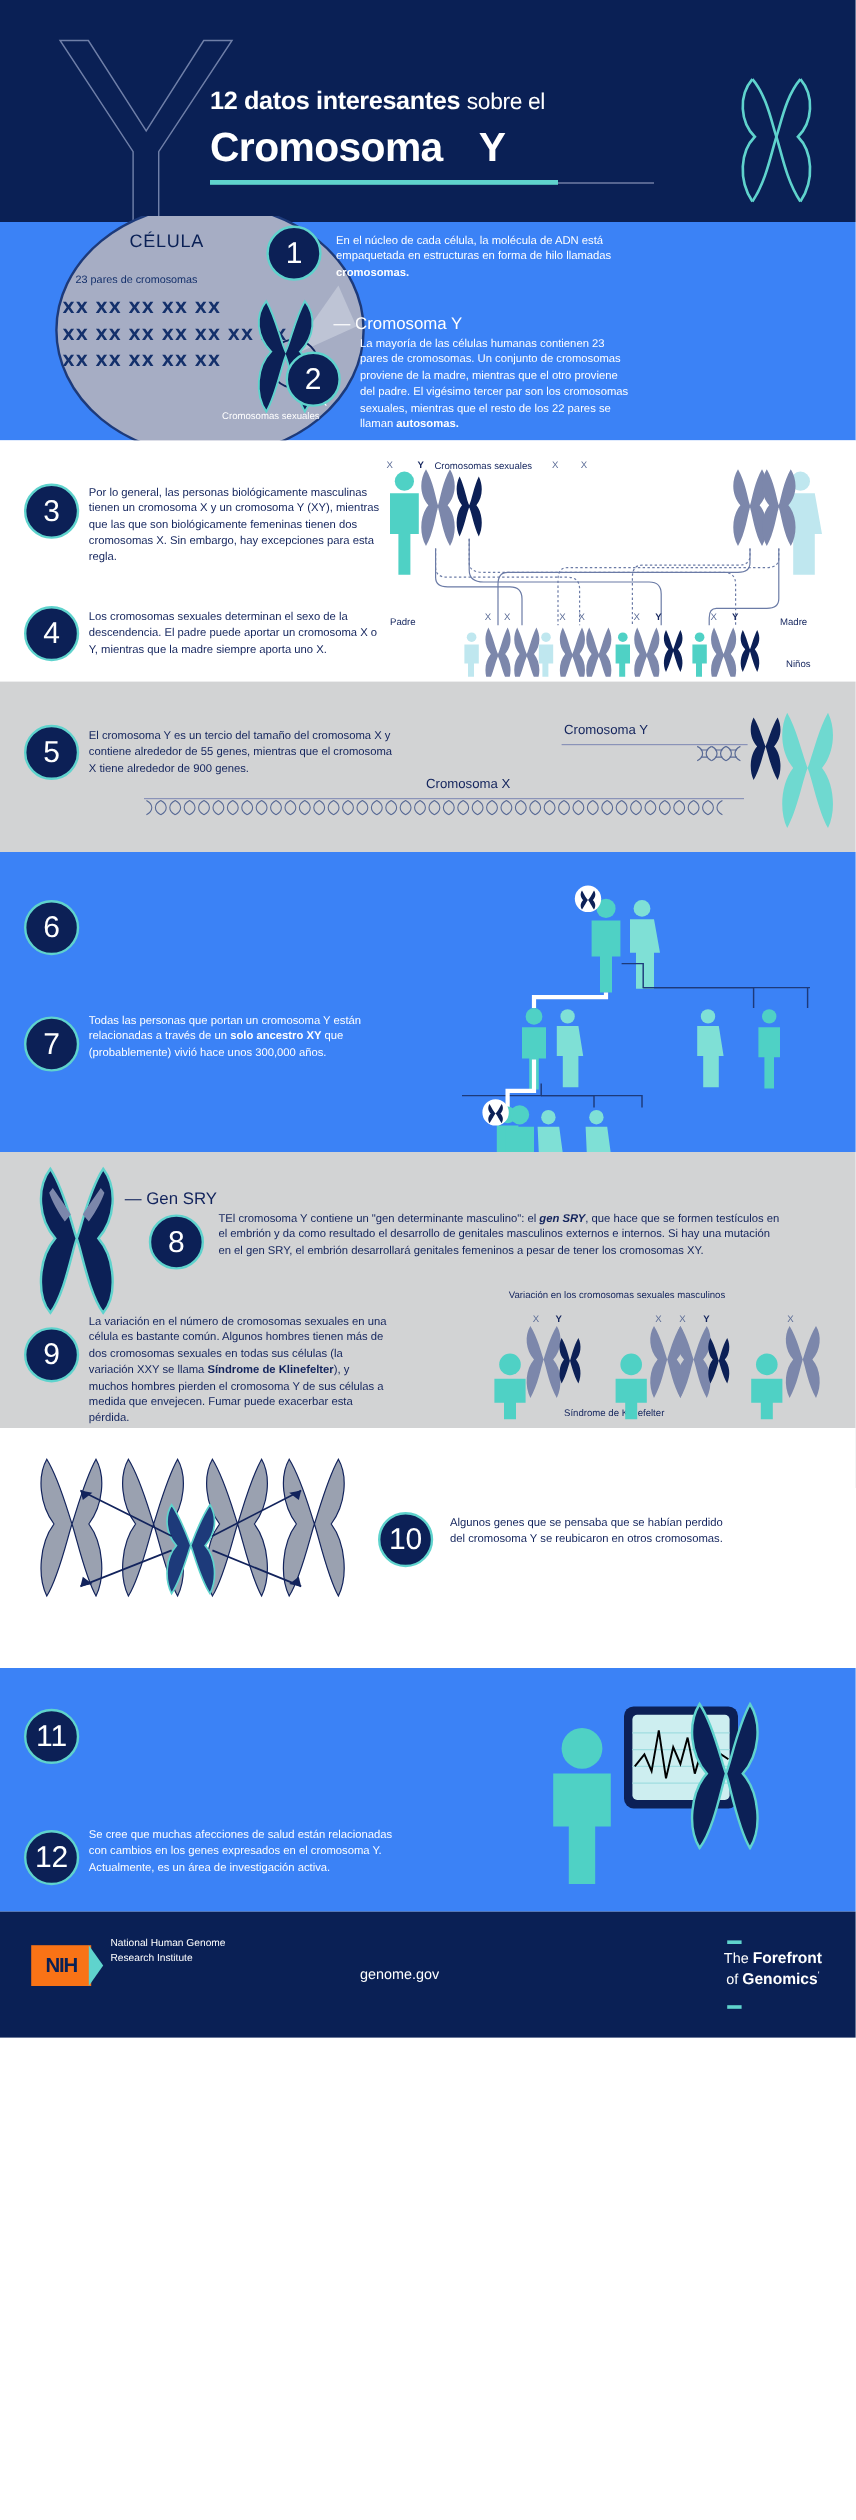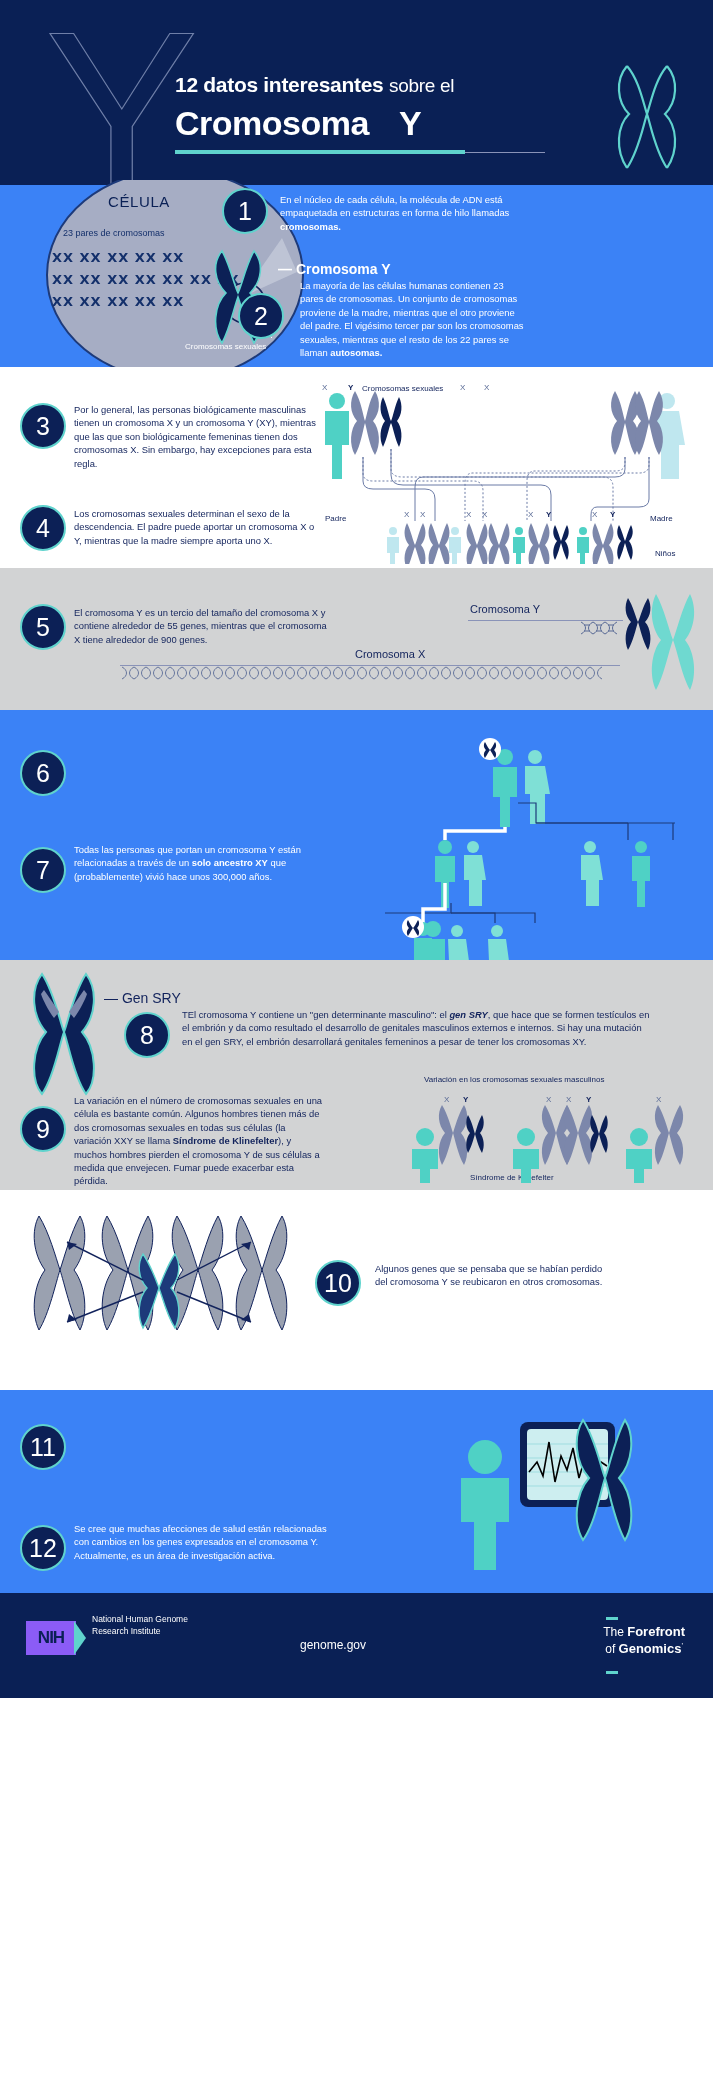--- a/index.html
+++ b/index.html
@@ -73,21 +73,21 @@
   }
   .fnum.md { width: 46px; height: 46px; font-size: 25px; }
   .ftext { position: absolute; font-size: 9.4px; line-height: 13.4px; }
   .ftext.on-slate { color: #ffffff; }
   .ftext.on-white { color: #12235c; }
   .ftext.on-gray  { color: #12235c; }
   .ftext b { font-weight: 700; }
   .ftext i { font-style: italic; }
 
   .lead-label {
-    position: absolute; color: #fff; font-weight: 700; font-size: 14px;
+    position: absolute; color: #fff; font-weight: 400; font-size: 14px;
   }
 
   
   #sec2 { top: 367px; height: 201px; }
   
   #sec3 { top: 568px; height: 142px; }
   
   #sec4 { top: 710px; height: 250px; }
   
   #sec5 { top: 960px; height: 280px; }
@@ -99,21 +99,21 @@
   #footer { top: 1593px; height: 105px; }
 
   .tiny { font-size: 7.5px; }
   .axis-label { position: absolute; font-size: 8px; color: #12235c; }
 
   .hline { position: absolute; background: #8a93b8; height: 1px; }
 
   
   .nih-box {
     position: absolute; left: 26px; top: 28px; width: 50px; height: 34px;
-    background: #8b5cf6; display: flex; align-items: center; justify-content: center;
+    background: #f97316; display: flex; align-items: center; justify-content: center;
   }
   .nih-box span { color: #0a2055; font-weight: 700; font-size: 17px; letter-spacing: -1px;}
   .nih-arrow {
     position: absolute; left: 74px; top: 28px; width: 0; height: 0;
     border-top: 17px solid transparent; border-bottom: 17px solid transparent;
     border-left: 12px solid #5fd3cd;
   }
   .nih-txt { position: absolute; left: 92px; top: 20px; color: #fff; font-size: 8.5px;
              font-weight: 400; line-height: 12px; }
   .genome { position: absolute; left: 300px; top: 45px; color: #fff; font-size: 12px; }

